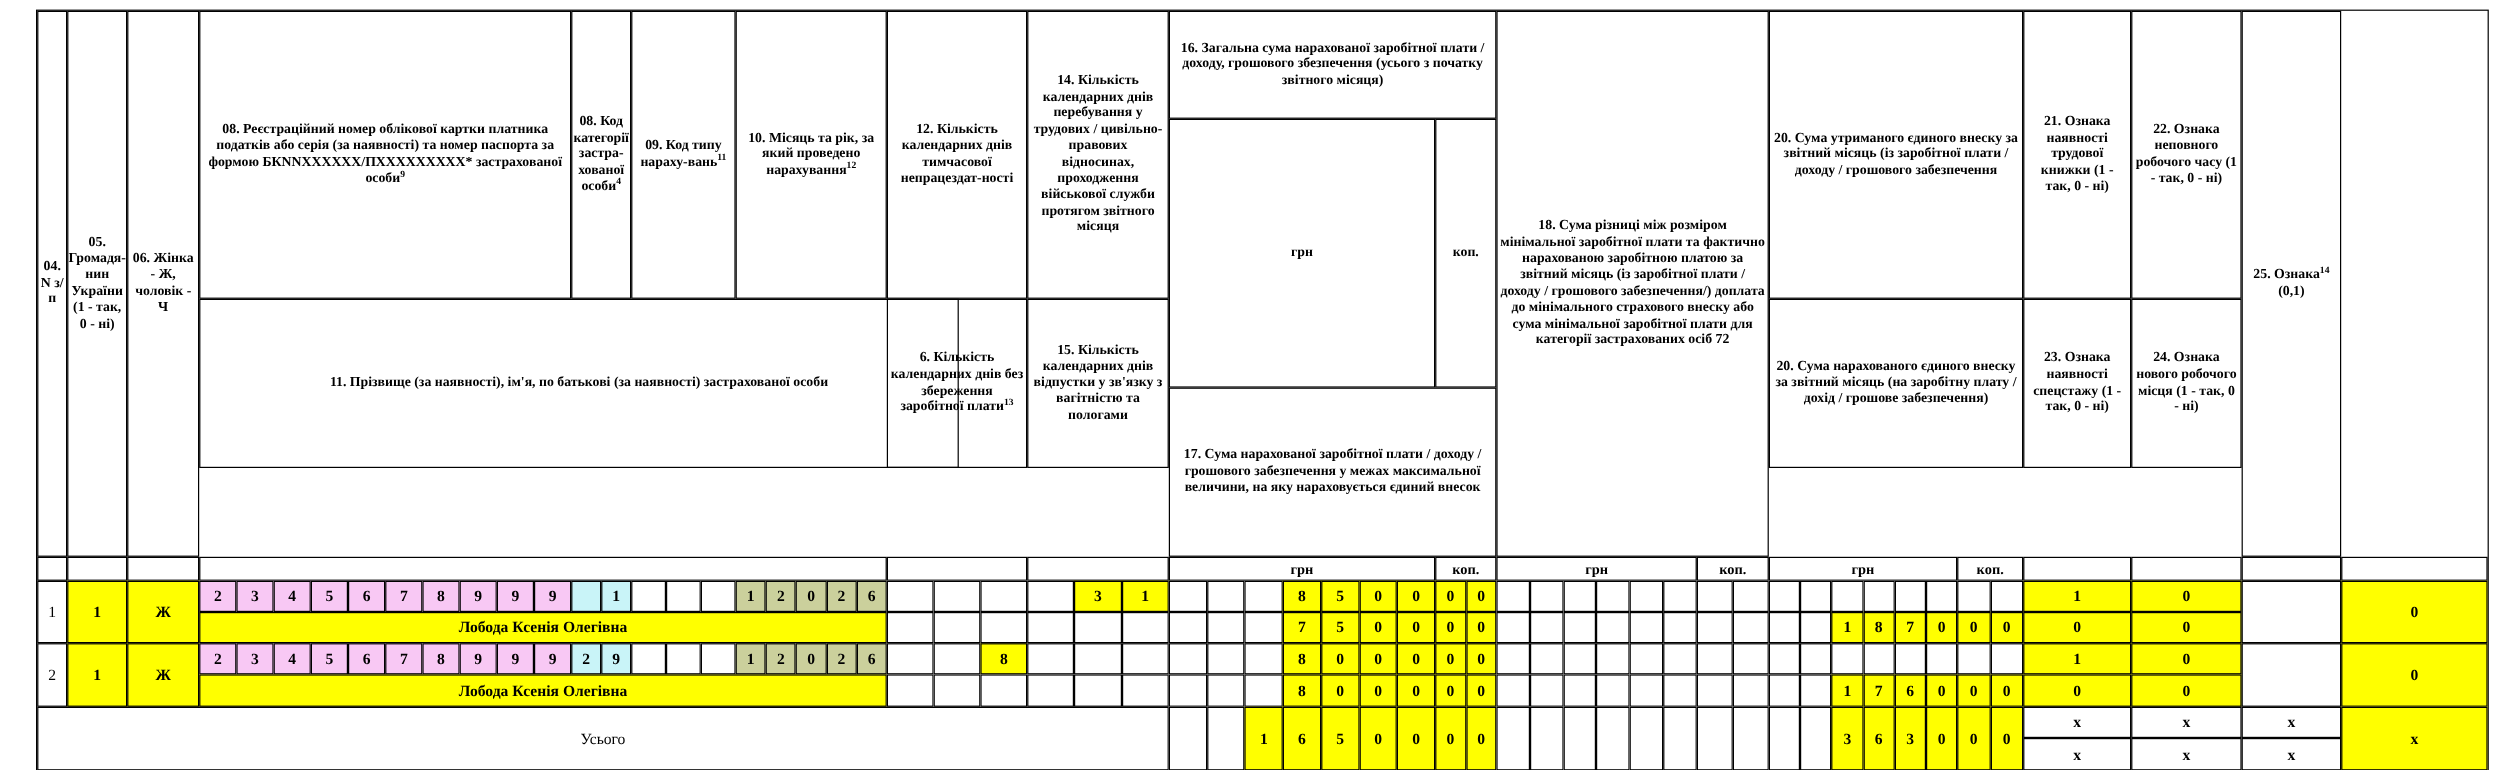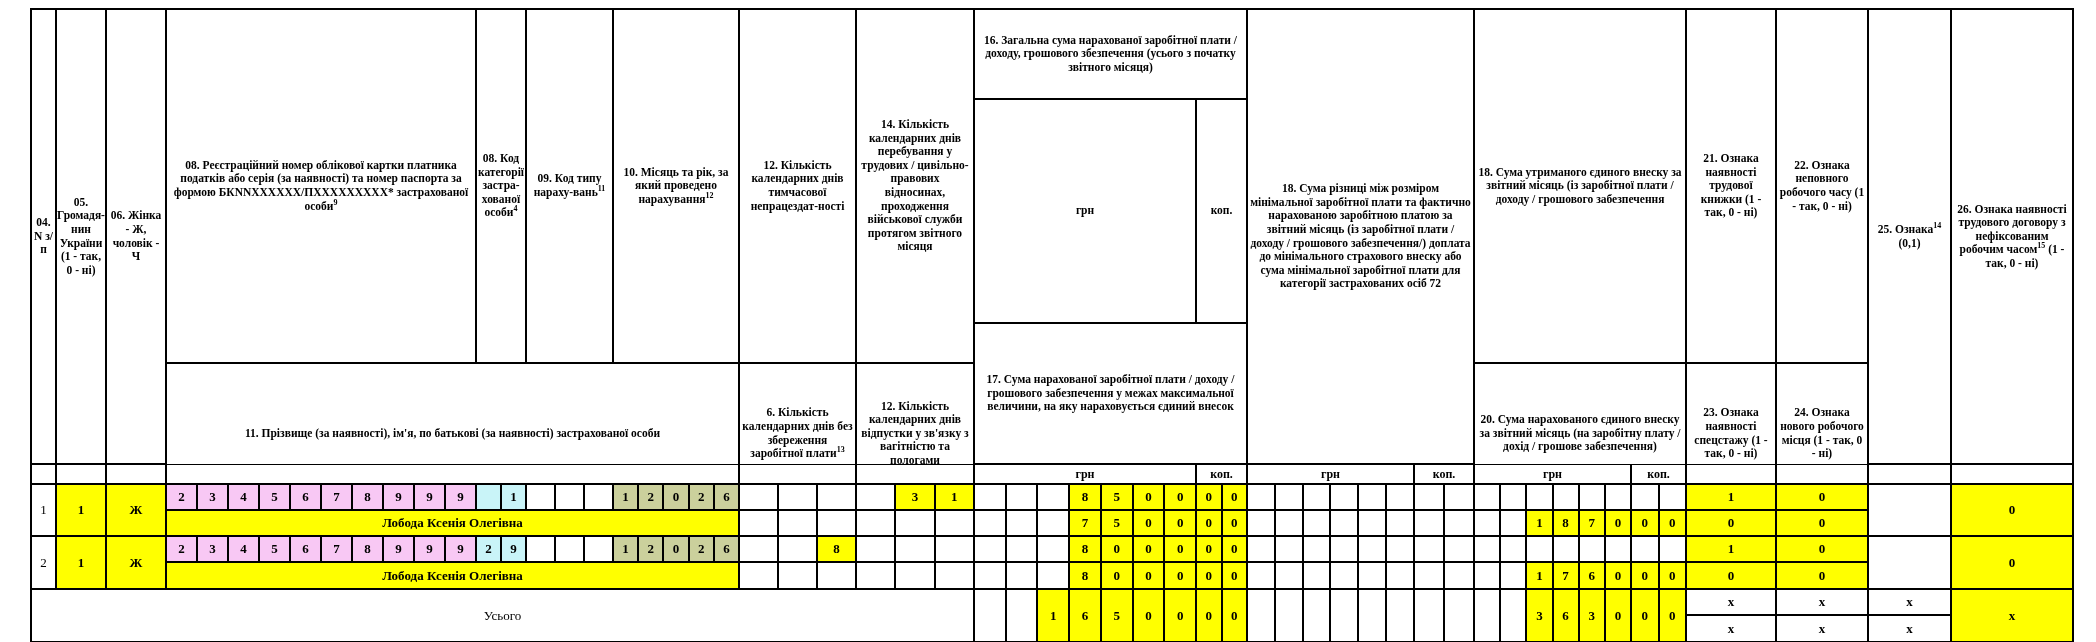--- a/index.html
+++ b/index.html
@@ -23,21 +23,21 @@
   
   .w04{width:25px}.w05{width:50px}.w06{width:60px}
   .wblock{width:573px}.w07{width:310px}.w08{width:50px}.w09{width:87px}.w10{width:126px}
   .w12{width:117px}.w14{width:118px}
   .w16u{width:222px}.w16k{width:51px}.w16{width:273px}
   .w18u{width:167px}.w18k{width:60px}.w18{width:227px}
   .w19u{width:157px}.w19k{width:55px}.w19{width:212px}
   .w21{width:90px}.w22{width:92px}.w25{width:83px}.w26{width:122px}
   .wlabel{width:943px}.wstack{width:1702px}.wxs{width:265px}
   
-  .h-head{height:455px}.h-top{height:354px}.h-bot{height:141px}
+  .h-head{height:455px}.h-top{height:240px}.h-bot{height:141px}
   .h16a{height:90px}.h16b{height:224px}
   .h-units{height:20px}
   .h-sub{height:26px}.h-sub2{height:27px}.h-row{height:52px}.h-row2{height:53px}
 </style>
 </head>
 <body>
 
 <div class="table">
 
   <div class="line h-head">
@@ -59,40 +59,40 @@
         <div class="cell hd w08 h-top">
             <span><span>08. Код категорії застра-хованої особи</span><sup>4</sup></span>
           </div>
         <div class="cell hd w09 h-top">
             <span><span>09. Код типу нараху-вань</span><sup>11</sup></span>
           </div>
         <div class="cell hd w10 h-top">
             <span><span>10. Місяць та рік, за який проведено нарахування</span><sup>12</sup></span>
           </div>
       </div>
-      <div class="cell hd h-bot" style="width:573px">
+      <div class="cell hd h-bot" style="width:633px">
           <span>11. Прізвище (за наявності), ім'я, по батькові (за наявності) застрахованої особи</span>
         </div>
     </div>
 
     <div class="stack w12">
       <div class="cell hd w12 h-top">
           <span>12. Кількість календарних днів тимчасової непрацездат-ності</span>
         </div>
       <div class="cell hd w12 h-bot">
           <span><span>6. Кількість календарних днів без збереження заробітної плати</span><sup>13</sup></span>
         </div>
     </div>
 
     <div class="stack w14">
       <div class="cell hd w14 h-top">
           <span>14. Кількість календарних днів перебування у трудових / цивільно-правових відносинах, проходження військової служби протягом звітного місяця</span>
         </div>
       <div class="cell hd w14 h-bot">
-          <span>12. Кількість календарних днів відпустки у зв'язку з вагітністю та пологами</span>
+          <span>15. Кількість календарних днів відпустки у зв'язку з вагітністю та пологами</span>
         </div>
     </div>
 
     <div class="stack w16">
       <div class="cell hd w16 h16a">
           <span>16. Загальна сума нарахованої заробітної плати / доходу,  грошового збезпечення (усього з початку звітного місяця)</span>
         </div>
       <div class="line h16b">
         <div class="cell hd w16u h16b">
             <span>грн</span>
@@ -105,21 +105,21 @@
           <span>17. Сума нарахованої заробітної плати / доходу / грошового забезпечення у межах максимальної величини, на яку нараховується єдиний внесок</span>
         </div>
     </div>
 
     <div class="cell hd w18 h-head">
         <span>18. Сума різниці між розміром мінімальної заробітної плати та фактично нарахованою заробітною платою за звітний місяць (із заробітної плати / доходу / грошового забезпечення/) доплата до мінімального страхового внеску або сума мінімальної заробітної плати для категорії застрахованих осіб 72</span>
       </div>
 
     <div class="stack w19">
       <div class="cell hd w19 h-top">
-          <span>18. Сума утриманого єдиного внеску за звітний місяць (із заробітної плати / доходу / грошового забезпечення</span>
+          <span>20. Сума утриманого єдиного внеску за звітний місяць (із заробітної плати / доходу / грошового забезпечення</span>
         </div>
       <div class="cell hd w19 h-bot">
           <span>20. Сума нарахованого єдиного внеску за звітний місяць (на заробітну плату / дохід / грошове забезпечення)</span>
         </div>
     </div>
 
     <div class="stack w21">
       <div class="cell hd w21 h-top">
           <span>21. Ознака наявності трудової книжки (1 - так, 0 - ні)</span>
         </div>
@@ -132,23 +132,20 @@
       <div class="cell hd w22 h-top">
           <span>22. Ознака неповного робочого часу (1 - так, 0 - ні)</span>
         </div>
       <div class="cell hd w22 h-bot">
           <span>24. Ознака нового робочого місця (1 - так, 0 - ні)</span>
         </div>
     </div>
 
     <div class="cell hd w25 h-head">
       <span><span>25. Ознака</span><sup>14</sup><br><span>(0,1)</span></span>
-    </div>
-    <div class="cell hd w26 h-head">
-      <span><span>26. Ознака наявності трудового договору з нефіксованим робочим часом</span><sup>15</sup> <span>(1 - так, 0 - ні)</span></span>
     </div>
   </div>
 
   <div class="line h-units">
     <div class="cell w04 h-units"></div>
     <div class="cell w05 h-units"></div>
     <div class="cell w06 h-units"></div>
     <div class="cell wblock h-units"></div>
     <div class="cell w12 h-units"></div>
     <div class="cell w14 h-units"></div>

